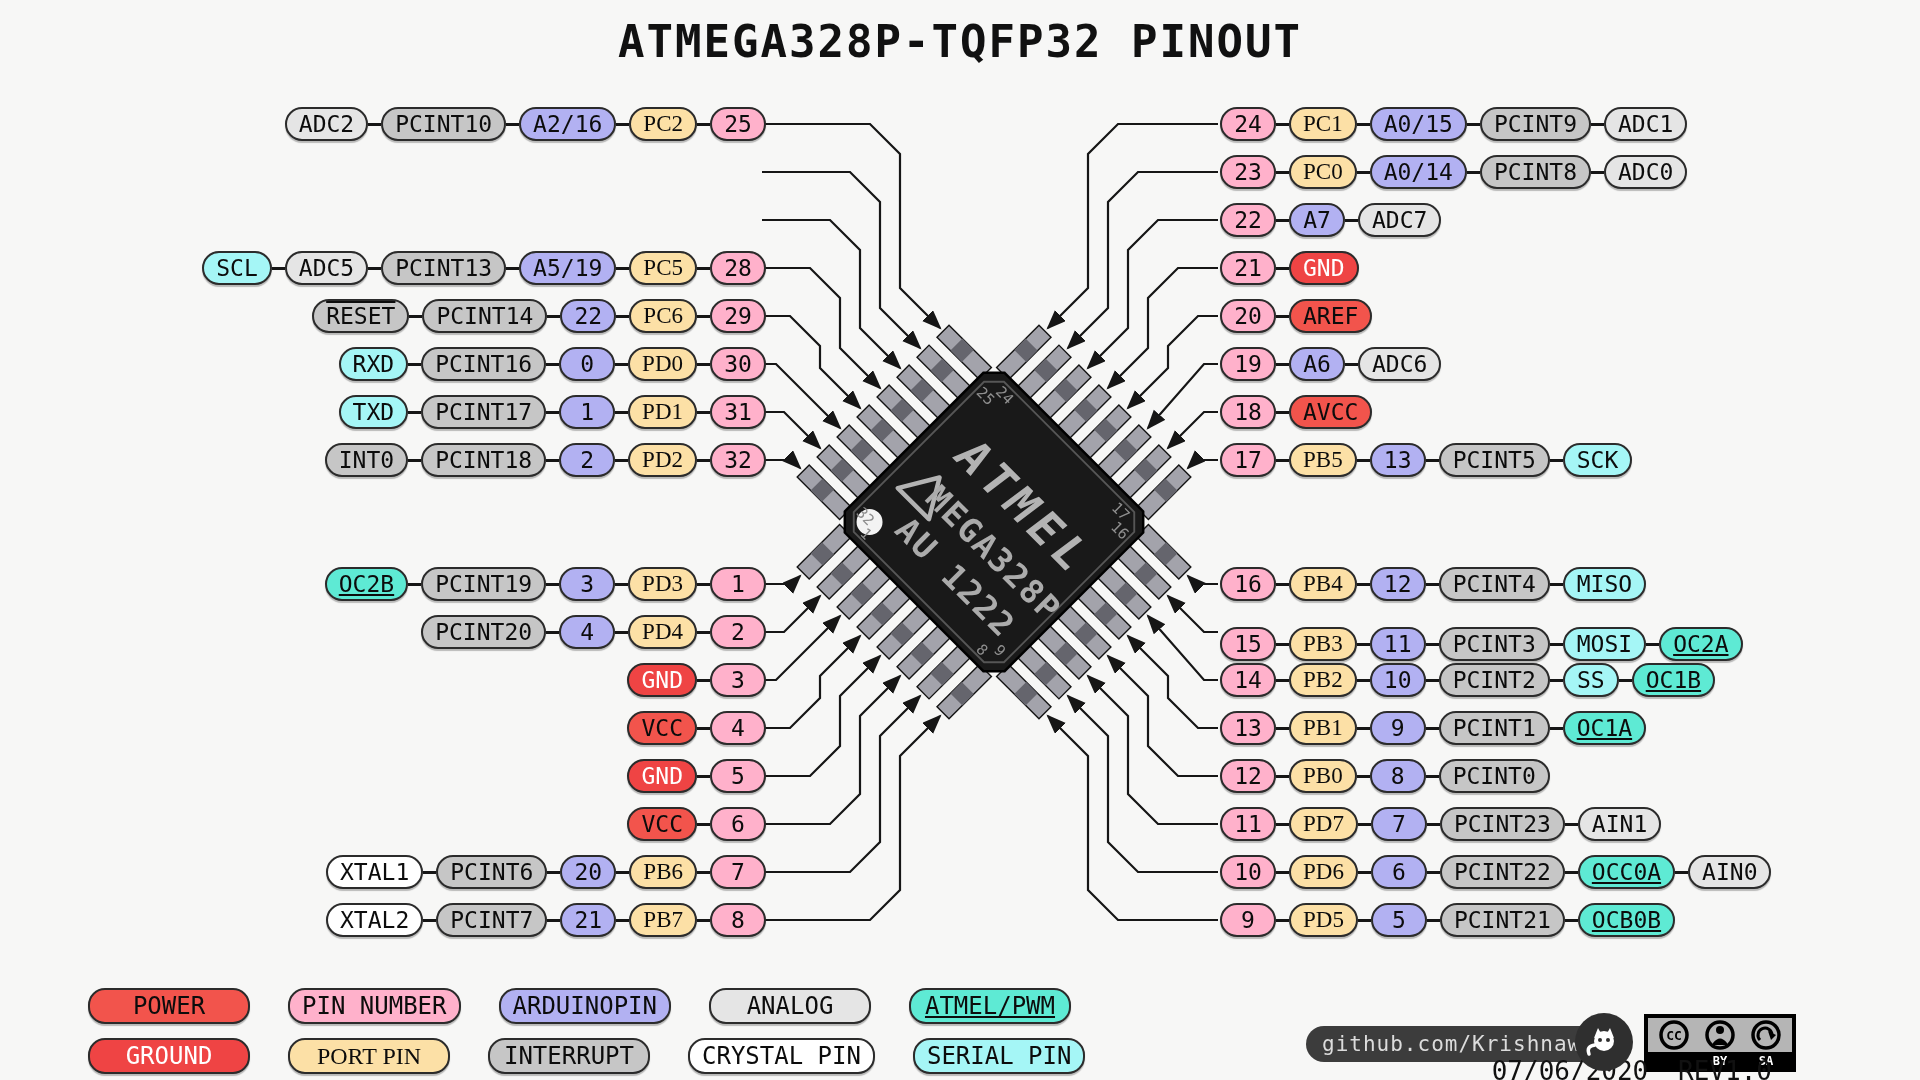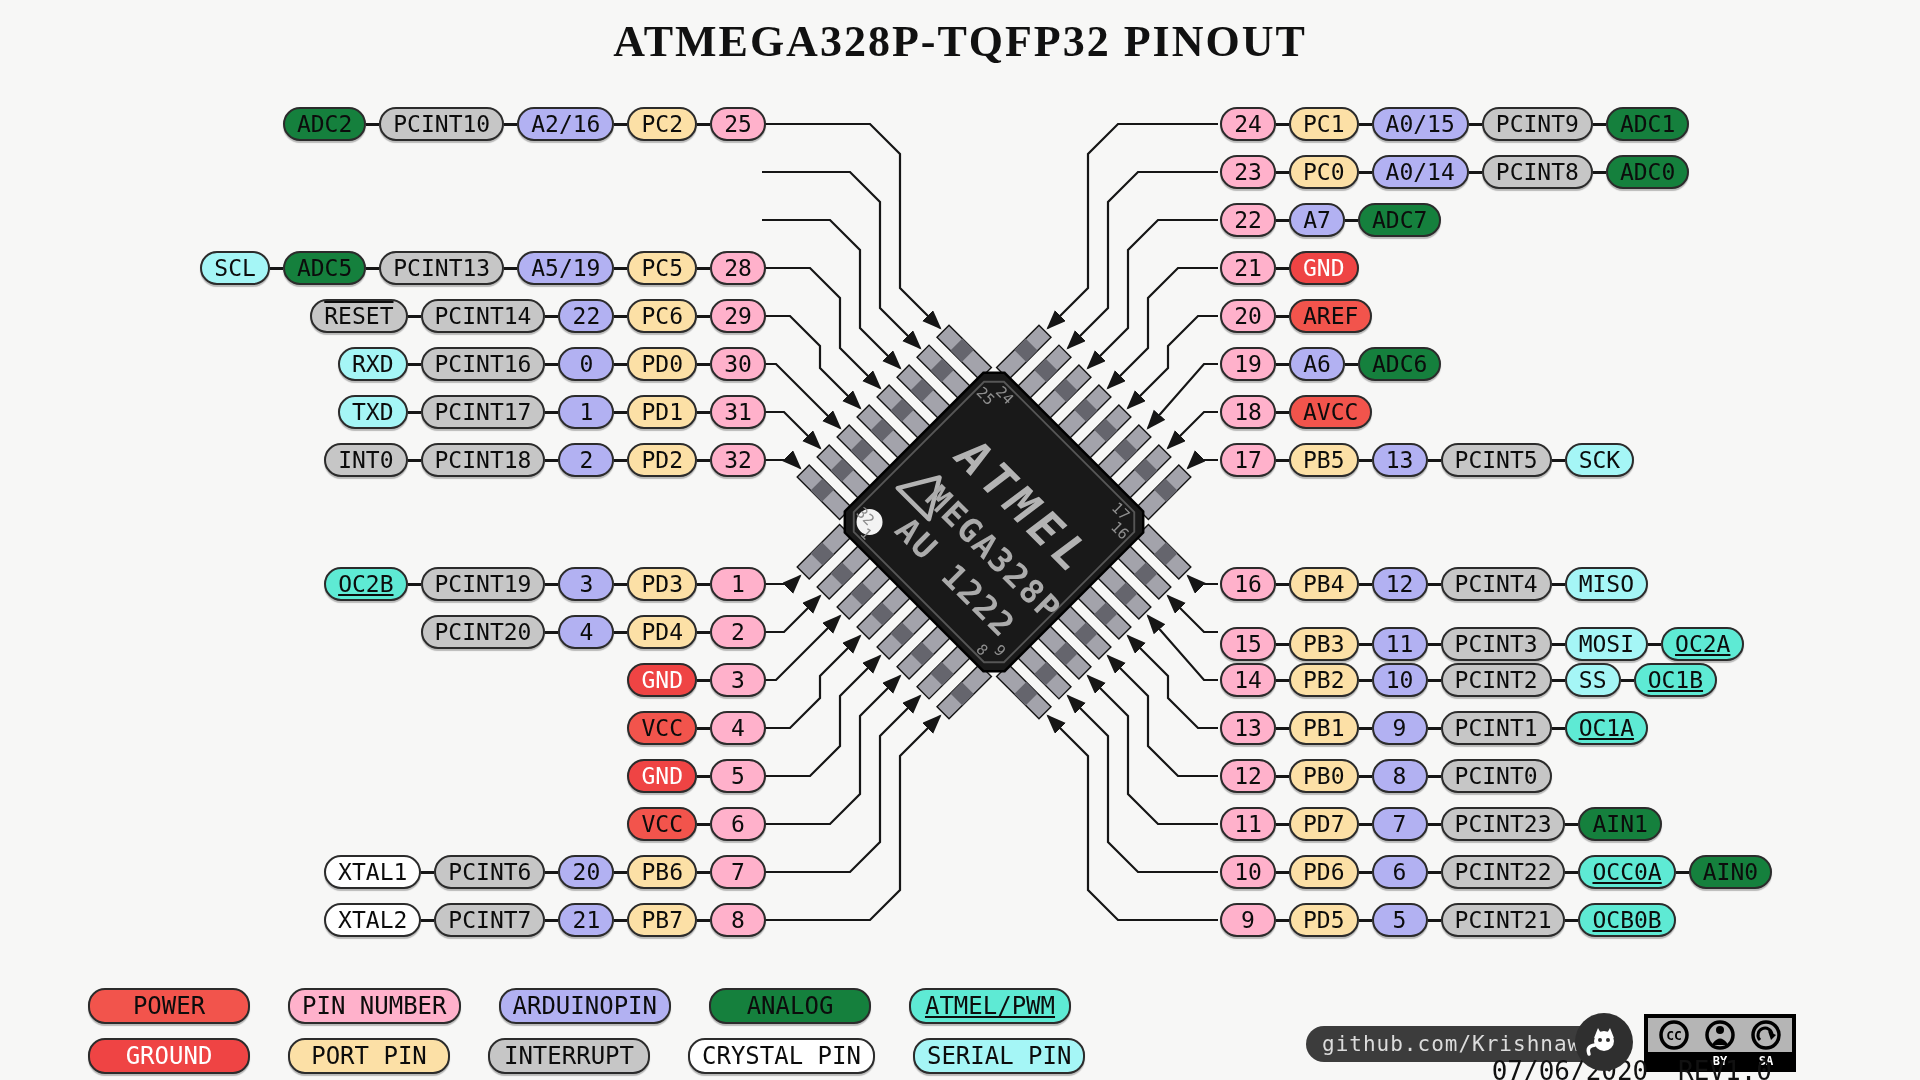--- a/index.html
+++ b/index.html
@@ -1,30 +1,30 @@
 <!DOCTYPE html>
 <html><head>
 <meta charset="utf-8">
 <style>
   html,body{margin:0;padding:0;background:#f7f7f6;}
   #stage{position:relative;width:1920px;height:1080px;background:#f7f7f6;overflow:hidden;
          font-family:"DejaVu Sans Mono", monospace;}
   #wires{position:absolute;left:0;top:0;z-index:0;}
   .title{position:absolute;top:16px;left:0;width:100%;text-align:center;
-         font-size:44px;font-weight:bold;letter-spacing:2px;color:#111;z-index:2;font-family:Liberation Serif, serif;}
+         font-size:44px;font-weight:bold;letter-spacing:2px;color:#111;z-index:2;}
   .pin-row{position:absolute;display:flex;align-items:center;height:36px;z-index:2;}
   .pill{display:inline-flex;align-items:center;justify-content:center;
         height:34px;min-width:56px;padding:0 12px;box-sizing:border-box;
         border:2px solid #2b2b2b;border-radius:17px;font-size:23px;color:#0c0c0c;
         box-shadow:0 2px 1px rgba(0,0,0,0.25);white-space:nowrap;background:#fff;}
   .dash{width:13px;height:3px;background:#161616;flex:none;}
   .power{background:#f2544c;} .ground{background:#ef4444;color:#fff;}
-  .pin{background:#ffb1cb;} .port{background:#fce0a6;}
+  .pin{background:#ffb1cb;} .port{background:#fce0a6;font-family:Liberation Serif, serif;}
   .arduino{background:#b2b1f2;} .interrupt{background:#c6c6c6;}
-  .analog{background:#15803d;} .timer{background:#5eead4;text-decoration:underline;}
+  .analog{background:#e5e5e5;} .timer{background:#5eead4;text-decoration:underline;}
   .crystal{background:#ffffff;} .serial{background:#a5f6f6;}
   .bar{text-decoration:overline;text-decoration-thickness:2px;}
   #legend{position:absolute;left:88px;top:988px;display:flex;flex-direction:column;gap:14px;z-index:2;}
   .legend-row{display:flex;gap:38px;}
   .legend-row .pill{min-width:162px;height:36px;font-size:24px;}
   .gh-pill{position:absolute;left:1306px;top:1026px;width:300px;height:36px;background:#3c3c3c;
            border-radius:18px;display:flex;align-items:center;padding-left:16px;box-sizing:border-box;
            z-index:2;}
   .gh-text{color:#dcdcdc;font-size:21px;letter-spacing:1px;}
   .octo{position:absolute;left:1572px;top:1010px;z-index:3;}

